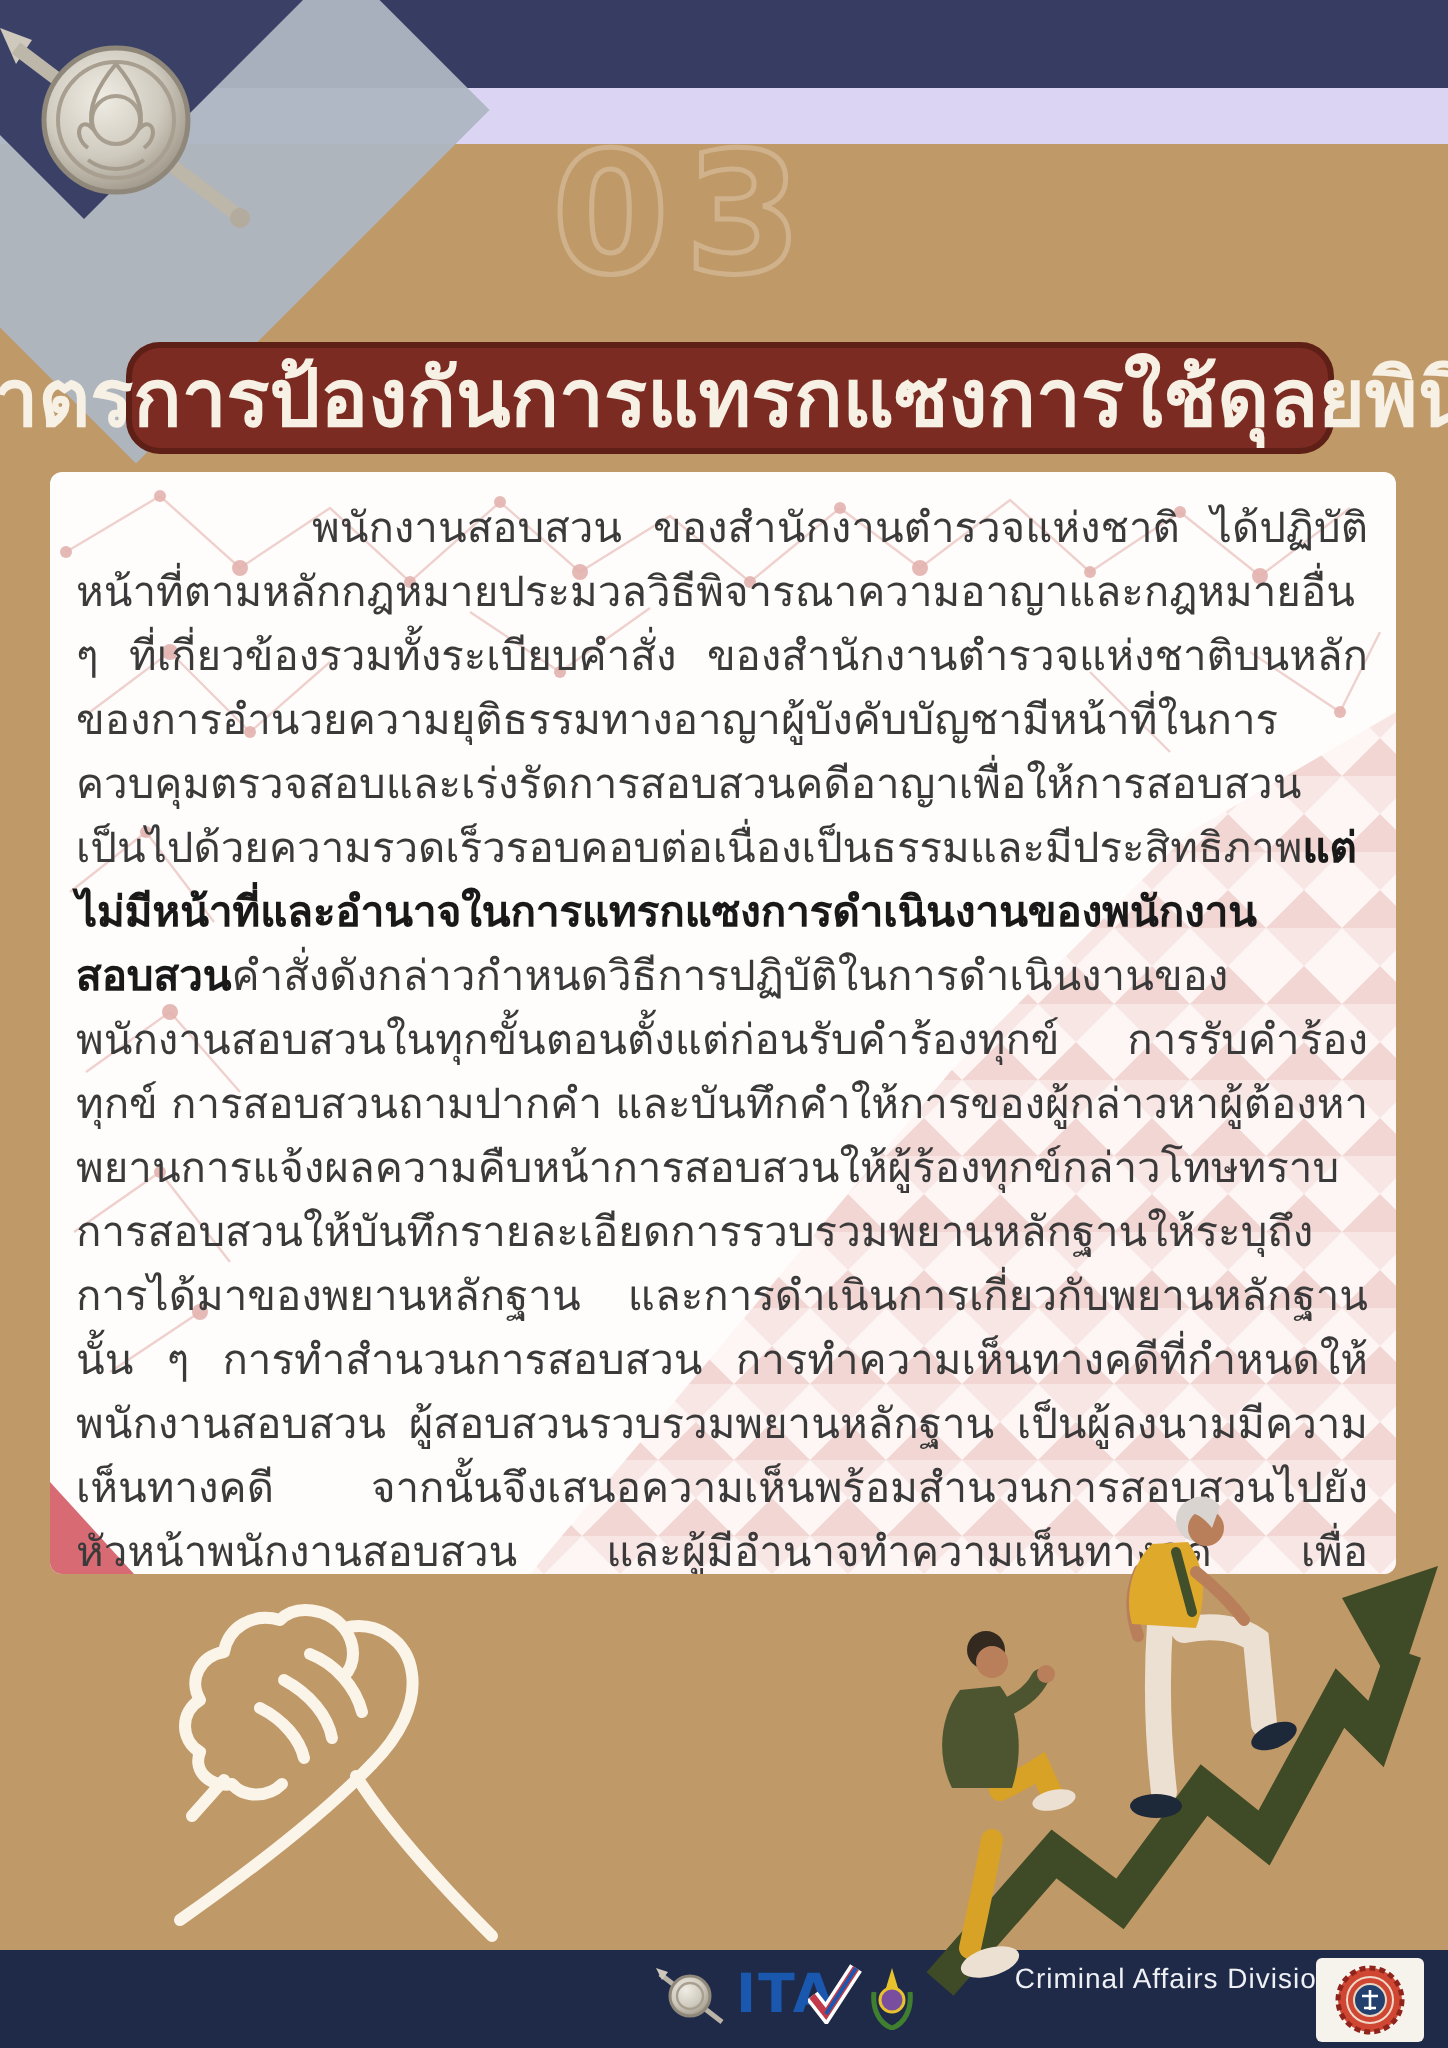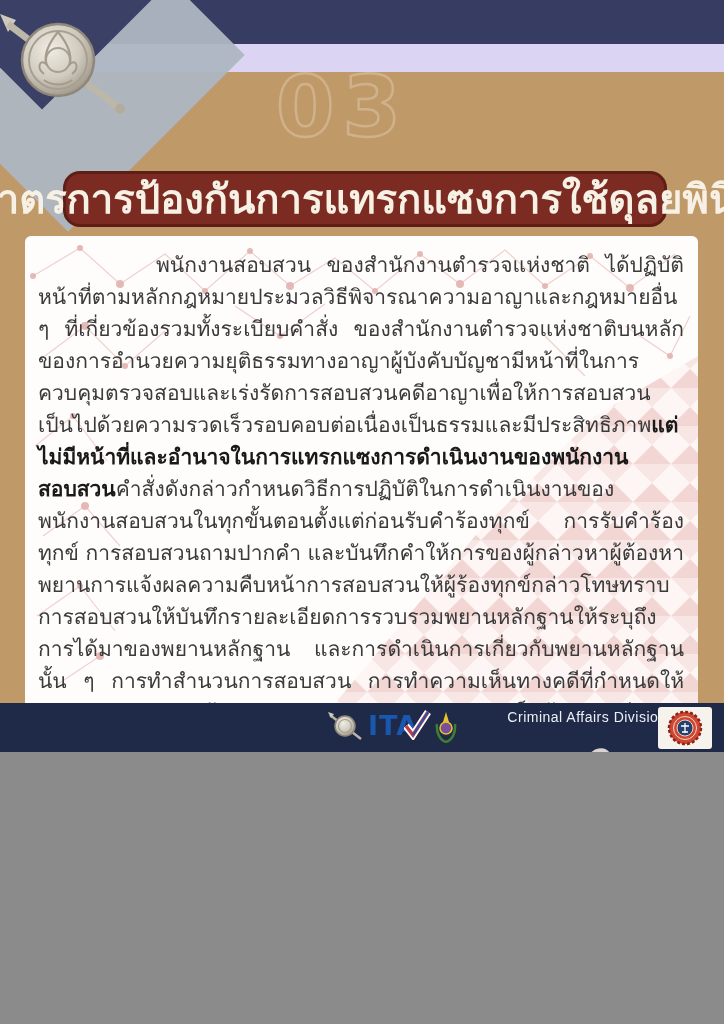--- a/index.html
+++ b/index.html
@@ -1,19 +1,19 @@
 <!DOCTYPE html>
 <html><head>
 <meta charset="utf-8">
 <style>
   * { margin:0; padding:0; box-sizing:border-box; }
   html,body { background:#8b8b8b; }
   body { font-family:"Liberation Sans","DejaVu Sans",sans-serif; }
   .page {
-    position:relative; width:724px; height:752px; margin:0 auto;
+    position:relative; width:724px; height:1024px; margin:0 auto;
     background:#c09968; overflow:hidden;
   }
   
   .top-band { position:absolute; left:0; top:0; width:100%; height:44px; background:#373d62; z-index:1; }
   .lavender-stripe { position:absolute; left:0; top:44px; width:100%; height:28px; background:#dbd5f3; z-index:1; }
   .diamond-gray {
     position:absolute; width:250px; height:250px; left:-57px; top:-70px;
     background:#aeb6c2; opacity:.95; transform:rotate(45deg); z-index:2;
   }
   .diamond-navy {

